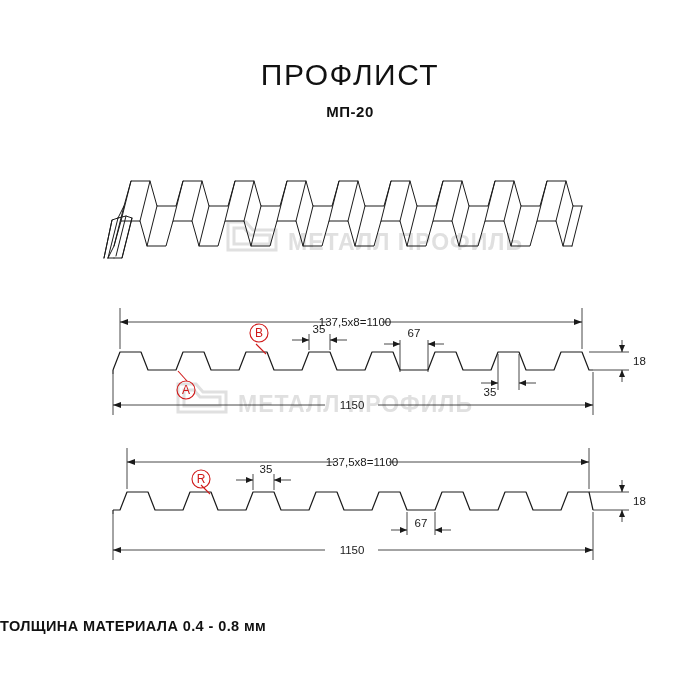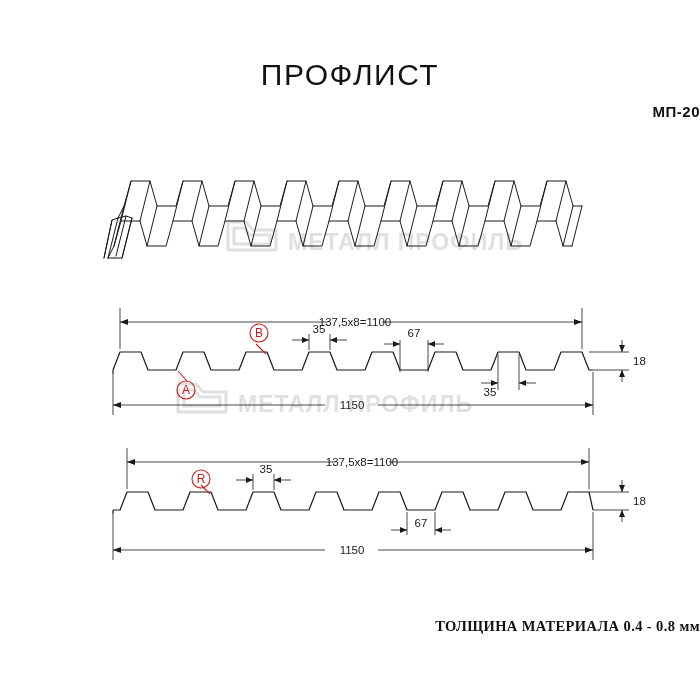--- a/index.html
+++ b/index.html
@@ -28,37 +28,36 @@
     font-size: 30px;
     font-weight: normal;
     letter-spacing: 1.5px;
     color: #111;
   }
   .subtitle {
     position: absolute;
     top: 103px;
     left: 0;
     width: 700px;
-    text-align: right;
+    text-align: center;
     font-size: 15px;
     font-weight: bold;
     letter-spacing: 0.5px;
     color: #111;
   }
   .footer {
     position: absolute;
     top: 618px;
     left: 0;
     width: 700px;
-    text-align: right;
+    text-align: left;
     font-size: 14.5px;
     font-weight: bold;
     letter-spacing: 0.4px;
     color: #111;
-    font-family: Liberation Serif, serif;
   }
   svg.canvas {
     position: absolute;
     top: 0;
     left: 0;
   }
   .wm {
     font-family: "Liberation Sans", sans-serif;
     font-weight: bold;
     fill: #e0e0e0;

